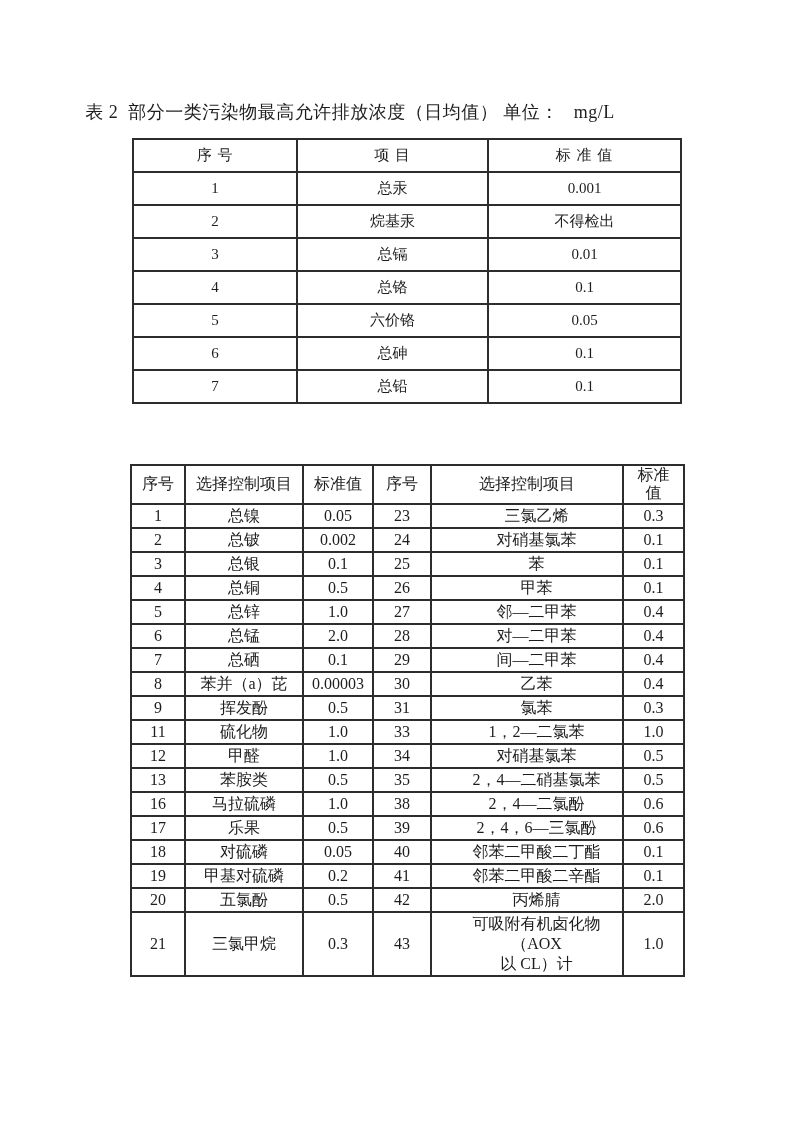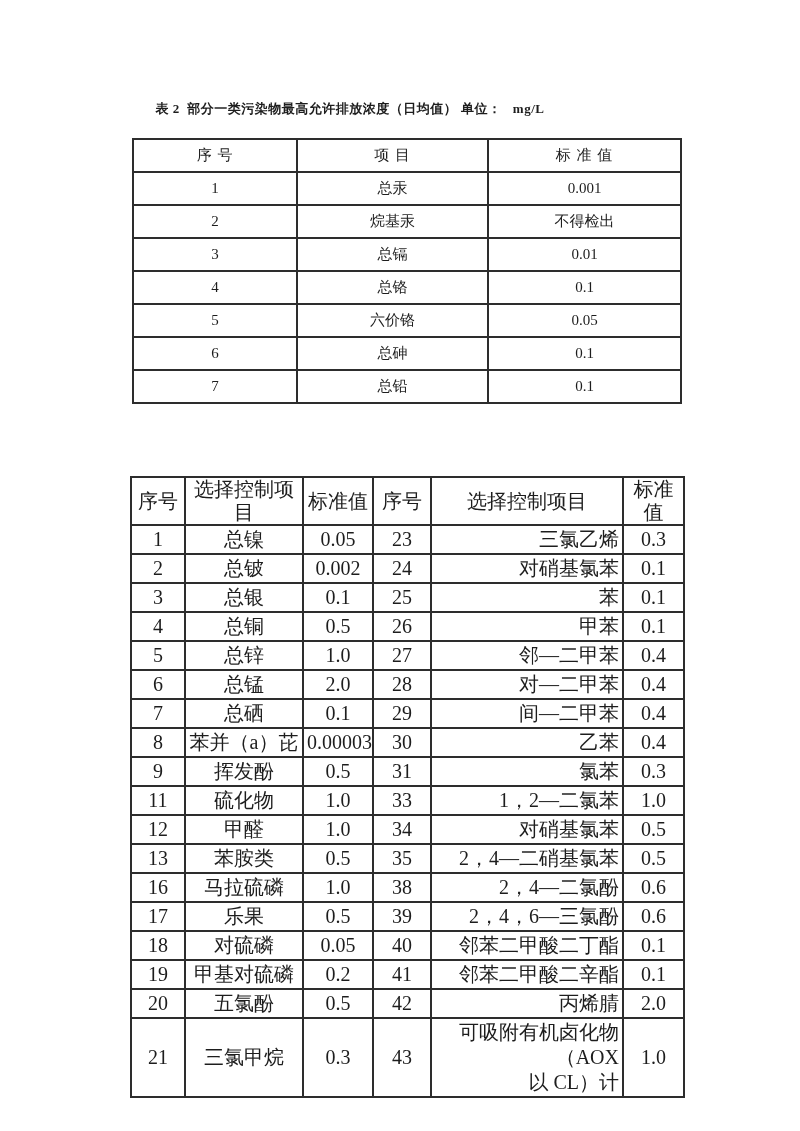--- a/index.html
+++ b/index.html
@@ -14,22 +14,22 @@
     background: #ffffff;
     color: #1d1d1d;
     font-family: "Liberation Serif", "DejaVu Serif", serif;
     overflow: hidden;
   }
   .doc-title {
     position: absolute;
     left: 0;
     width: 700px;
     text-align: center;
-    font-weight: bold;
-    font-size: 13px;
+    font-weight: normal;
+    font-size: 18px;
     letter-spacing: 0.5px;
     white-space: pre;
   }
   #title2 { top: 100px; }
   #title3 { top: 438px; }
 
   table {
     position: absolute;
     border-collapse: collapse;
     table-layout: fixed;
@@ -49,28 +49,28 @@
     top: 138px;
     width: 548px;
     font-size: 15px;
   }
   .t2 th { height: 29px; letter-spacing: 1px; margin-left: 21px; }
   .t2 td { height: 29px; }
 
   
   .t3 {
     left: 130px;
-    top: 476px;
+    top: 464px;
     width: 553px;
-    font-size: 20px;
+    font-size: 16px;
   }
   .t3 th { height: 31px; line-height: 1.15; padding: 0 2px; }
   .t3 td { height: 20px; line-height: 1.25; padding: 1px 3px; }
   .t3 td:nth-child(5) {
-    text-align: right;
+    text-align: center;
     padding-left: 22px;
   }
 </style>
 </head>
 <body>
 
 <div class="page">
 
   <div id="title2" class="doc-title">表 2  部分一类污染物最高允许排放浓度（日均值） 单位：   mg/L</div>
 

